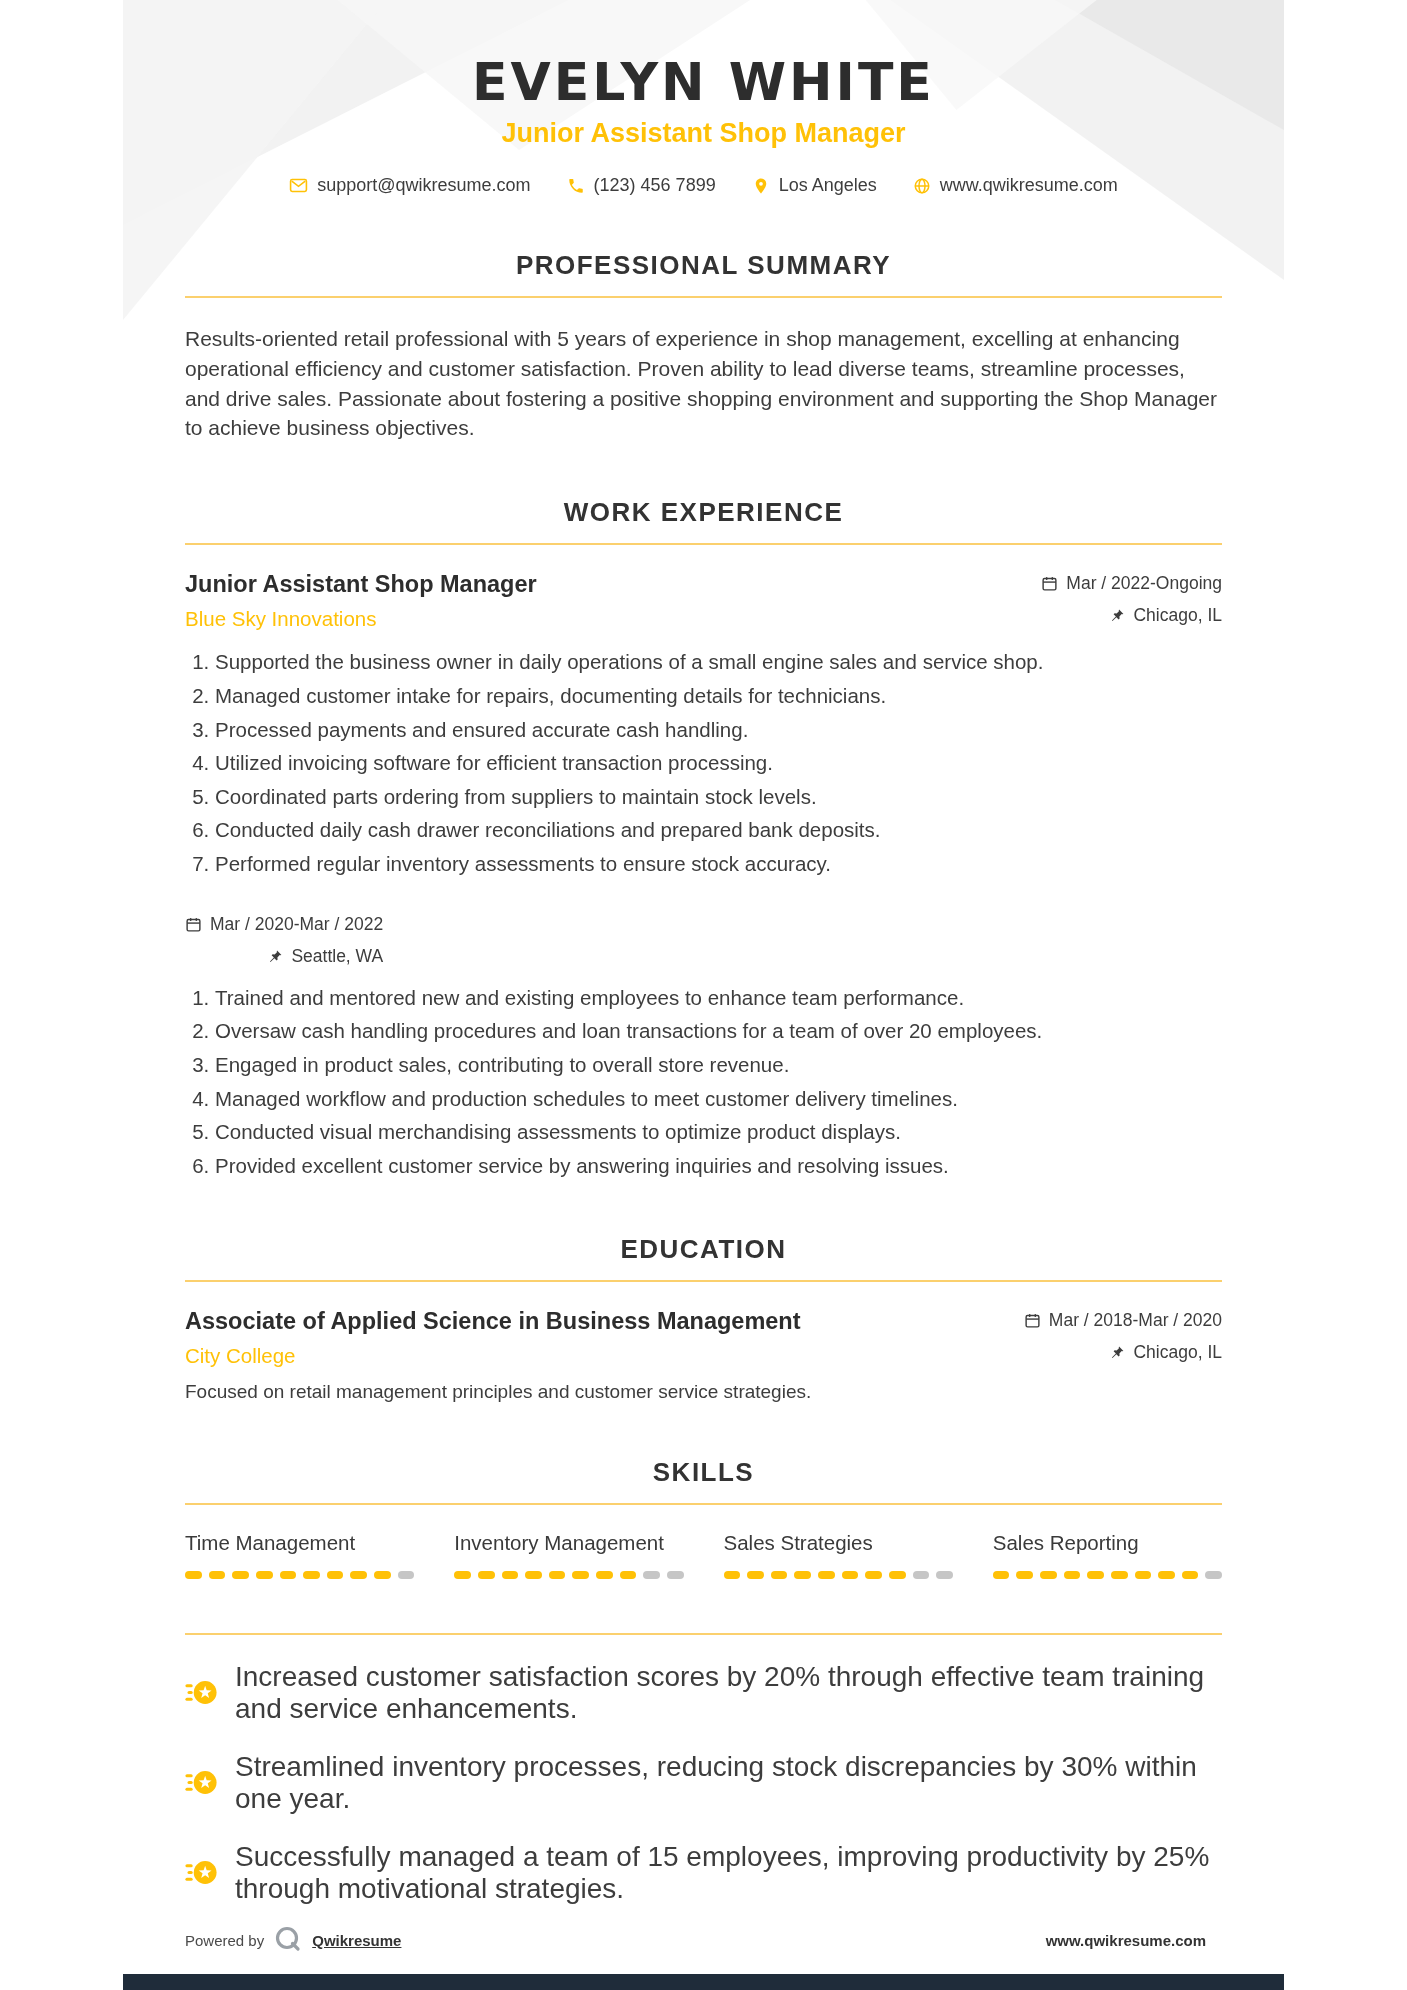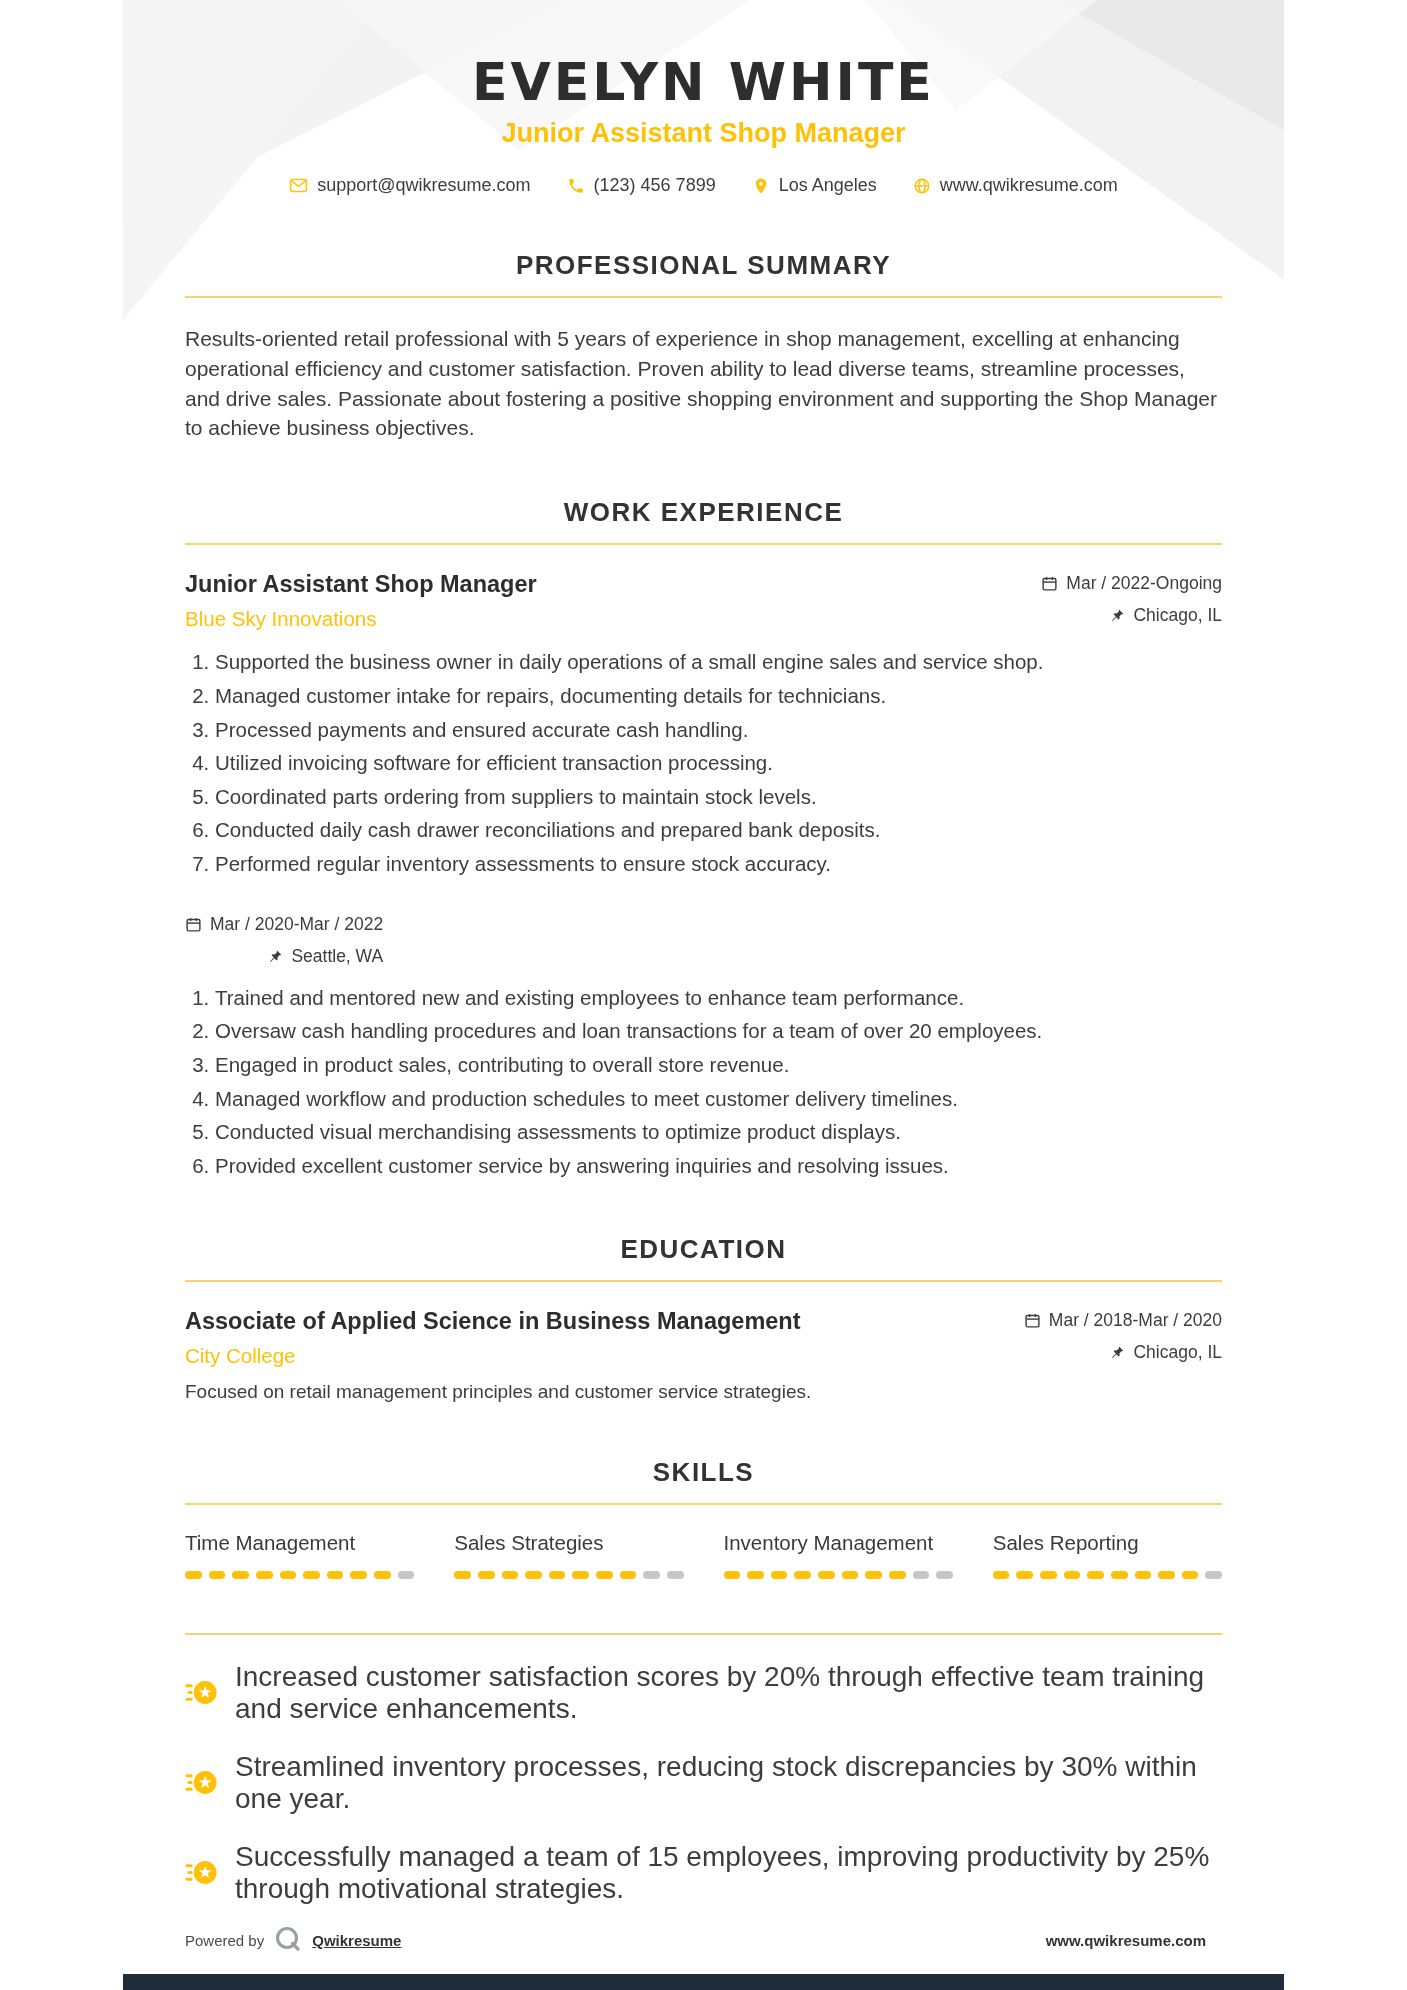--- a/index.html
+++ b/index.html
@@ -327,36 +327,36 @@
               <span class="dash filled"></span>
               <span class="dash filled"></span>
               <span class="dash filled"></span>
               <span class="dash filled"></span>
               <span class="dash filled"></span>
               <span class="dash filled"></span>
               <span class="dash empty"></span>
             </div>
         </div>
         <div class="skill">
+          <div class="skill-name">Inventory Management</div>
+          <div class="skill-bar">
+              <span class="dash filled"></span>
+              <span class="dash filled"></span>
+              <span class="dash filled"></span>
+              <span class="dash filled"></span>
+              <span class="dash filled"></span>
+              <span class="dash filled"></span>
+              <span class="dash filled"></span>
+              <span class="dash filled"></span>
+              <span class="dash empty"></span>
+              <span class="dash empty"></span>
+            </div>
+        </div>
+        <div class="skill">
           <div class="skill-name">Sales Strategies</div>
-          <div class="skill-bar">
-              <span class="dash filled"></span>
-              <span class="dash filled"></span>
-              <span class="dash filled"></span>
-              <span class="dash filled"></span>
-              <span class="dash filled"></span>
-              <span class="dash filled"></span>
-              <span class="dash filled"></span>
-              <span class="dash filled"></span>
-              <span class="dash empty"></span>
-              <span class="dash empty"></span>
-            </div>
-        </div>
-        <div class="skill">
-          <div class="skill-name">Inventory Management</div>
           <div class="skill-bar">
               <span class="dash filled"></span>
               <span class="dash filled"></span>
               <span class="dash filled"></span>
               <span class="dash filled"></span>
               <span class="dash filled"></span>
               <span class="dash filled"></span>
               <span class="dash filled"></span>
               <span class="dash filled"></span>
               <span class="dash empty"></span>

